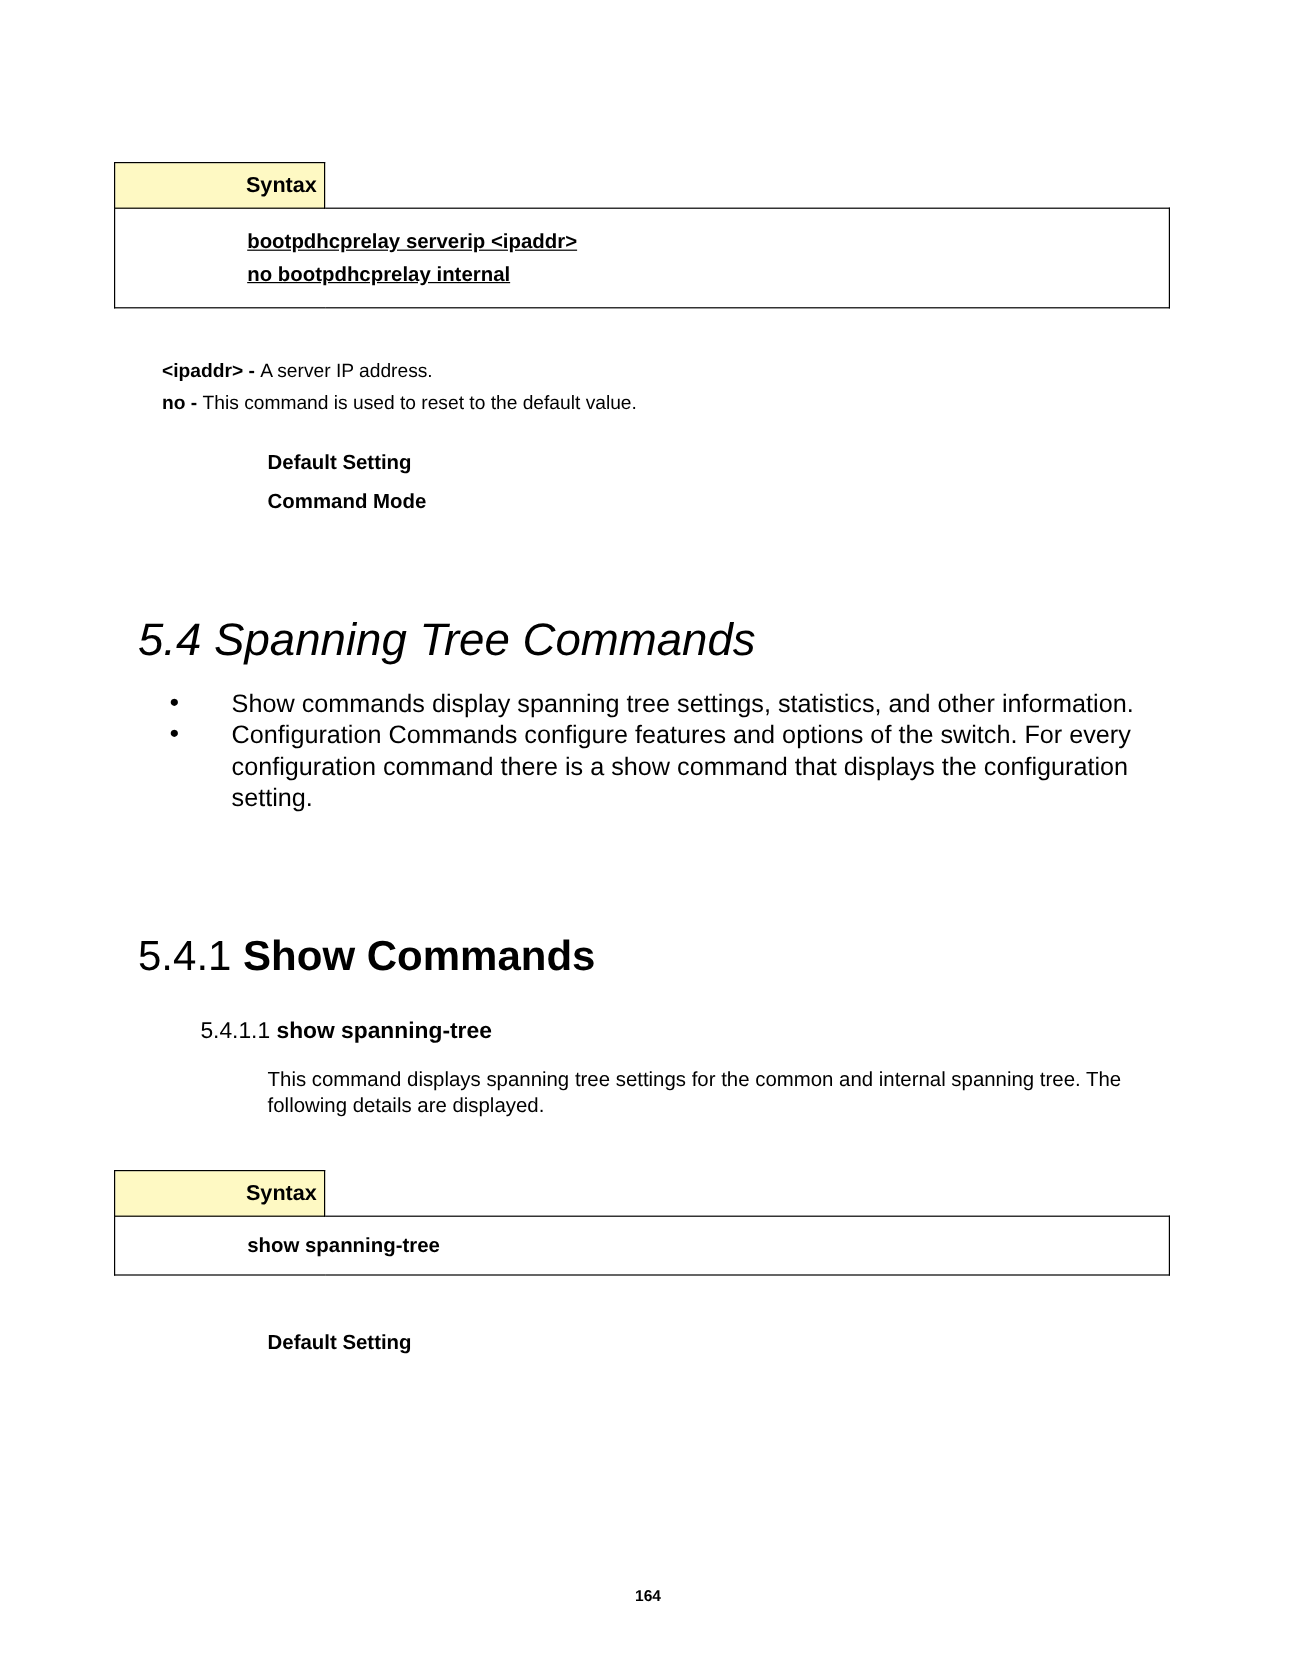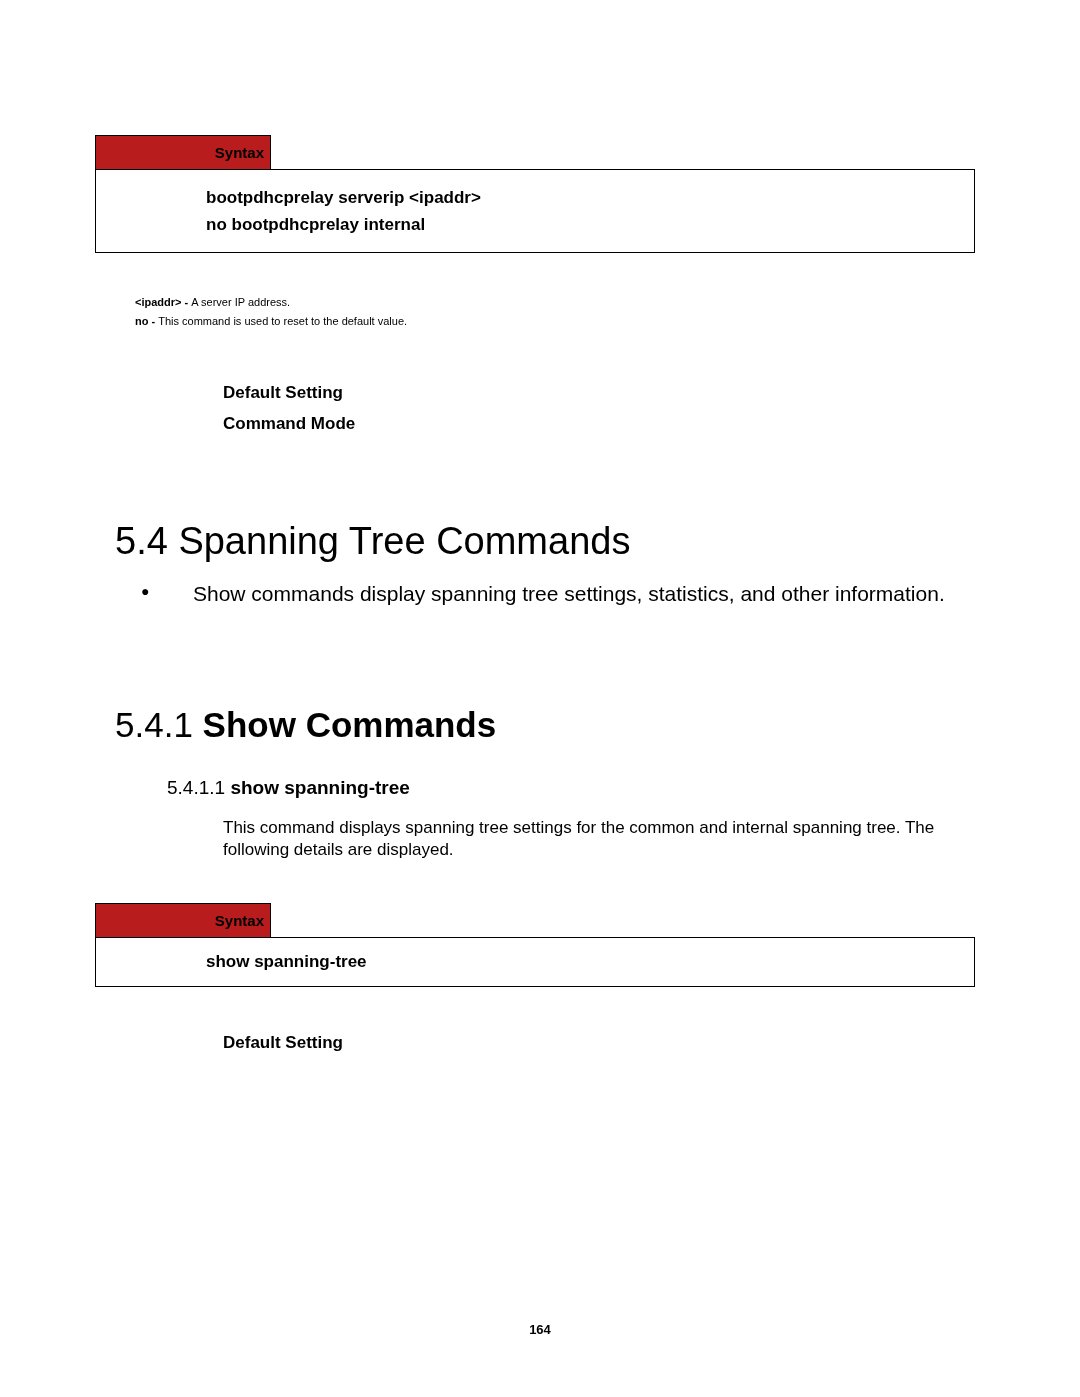--- a/index.html
+++ b/index.html
@@ -15,63 +15,65 @@
   .page {
     padding: 135px 95px 0 95px;
   }
   .syntax-table {
     border-collapse: collapse;
     width: 880px;
     margin-bottom: 40px;
   }
   .syntax-header-cell {
     border: 1px solid #000;
-    background: #b91c1c;
-    font-weight: bold;
-    font-size: 15px;
+    background: #fef9c3;
+    font-weight: bold;
+    font-size: 18px;
     text-align: right;
     padding: 8px 6px 8px 0;
     width: 168px;
     vertical-align: middle;
     margin-top: 28px;
   }
   .syntax-header-empty {
     border: none;
   }
   .syntax-body-cell {
     border: 1px solid #000;
     font-weight: bold;
     font-size: 17px;
     padding: 14px 0 14px 110px;
     line-height: 1.6;
+    text-decoration: underline;
   }
   .param-block {
     padding-left: 40px;
-    font-size: 11px;
+    font-size: 16px;
     line-height: 1.65;
-    margin-bottom: 47px;
+    margin-bottom: 20px;
   }
   .param-block b { font-weight: bold; }
   .def-block {
     padding-left: 128px;
     font-size: 17px;
     line-height: 1.85;
   }
   .def-block .label { font-weight: bold; }
   .mode-value {
     padding-left: 30px;
     font-size: 17px;
     margin-top: 4px;
   }
   h1.section {
     font-size: 38px;
     font-weight: 400;
     margin: 80px 0 18px 0;
     padding-left: 20px;
     font-family: Arial, Helvetica, sans-serif;
+    font-style: italic;
   }
   .section-intro {
     font-size: 17px;
     line-height: 1.25;
     padding-left: 128px;
     margin: 0 30px 0 0;
   }
   ul.section-list {
     margin: 0 30px 0 0;
     padding-left: 68px;
@@ -160,20 +162,21 @@
 
   <div class="def-block">
     <div class="label">Default Setting</div>
     <div class="label">Command Mode</div>
   </div>
 
   <h1 class="section">5.4 Spanning Tree Commands</h1>
 
   <ul class="section-list">
     <li>Show commands display spanning tree settings, statistics, and other information.</li>
+    <li>Configuration Commands configure features and options of the switch. For every configuration command there is a show command that displays the configuration setting.</li>
   </ul>
 
   <h2 class="subsection">
     <span class="num">5.4.1 </span><span>Show Commands</span>
   </h2>
 
   <h3 class="cmd">
     <span class="num">5.4.1.1 </span><span>show spanning-tree</span>
   </h3>
 

